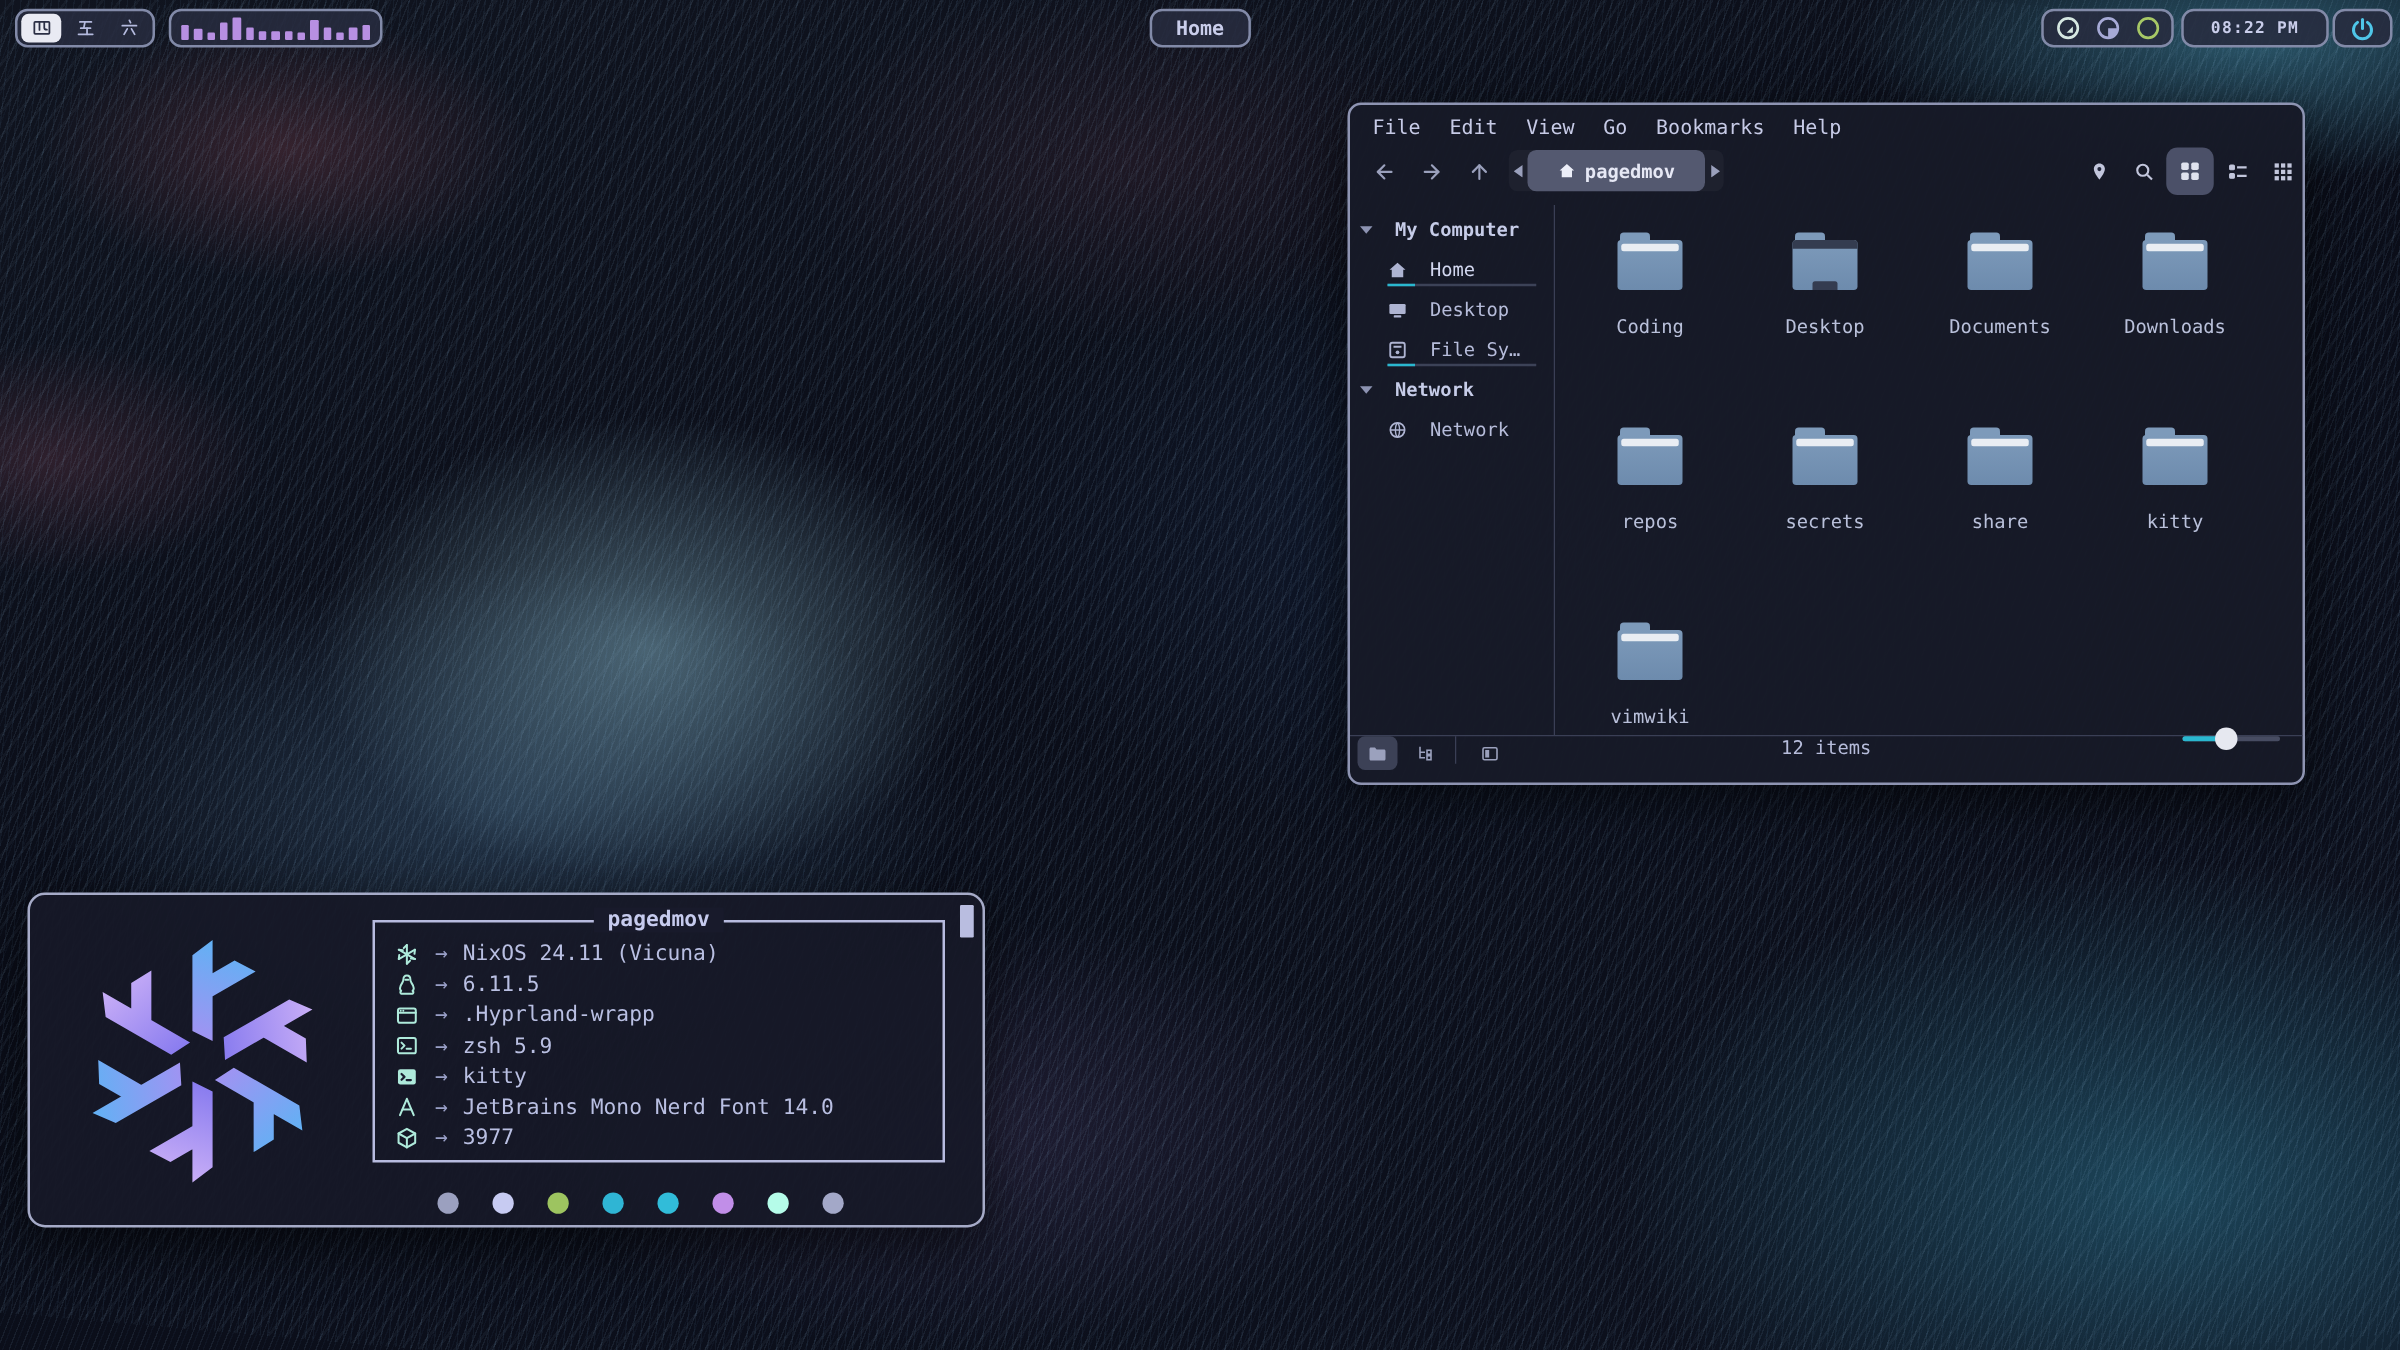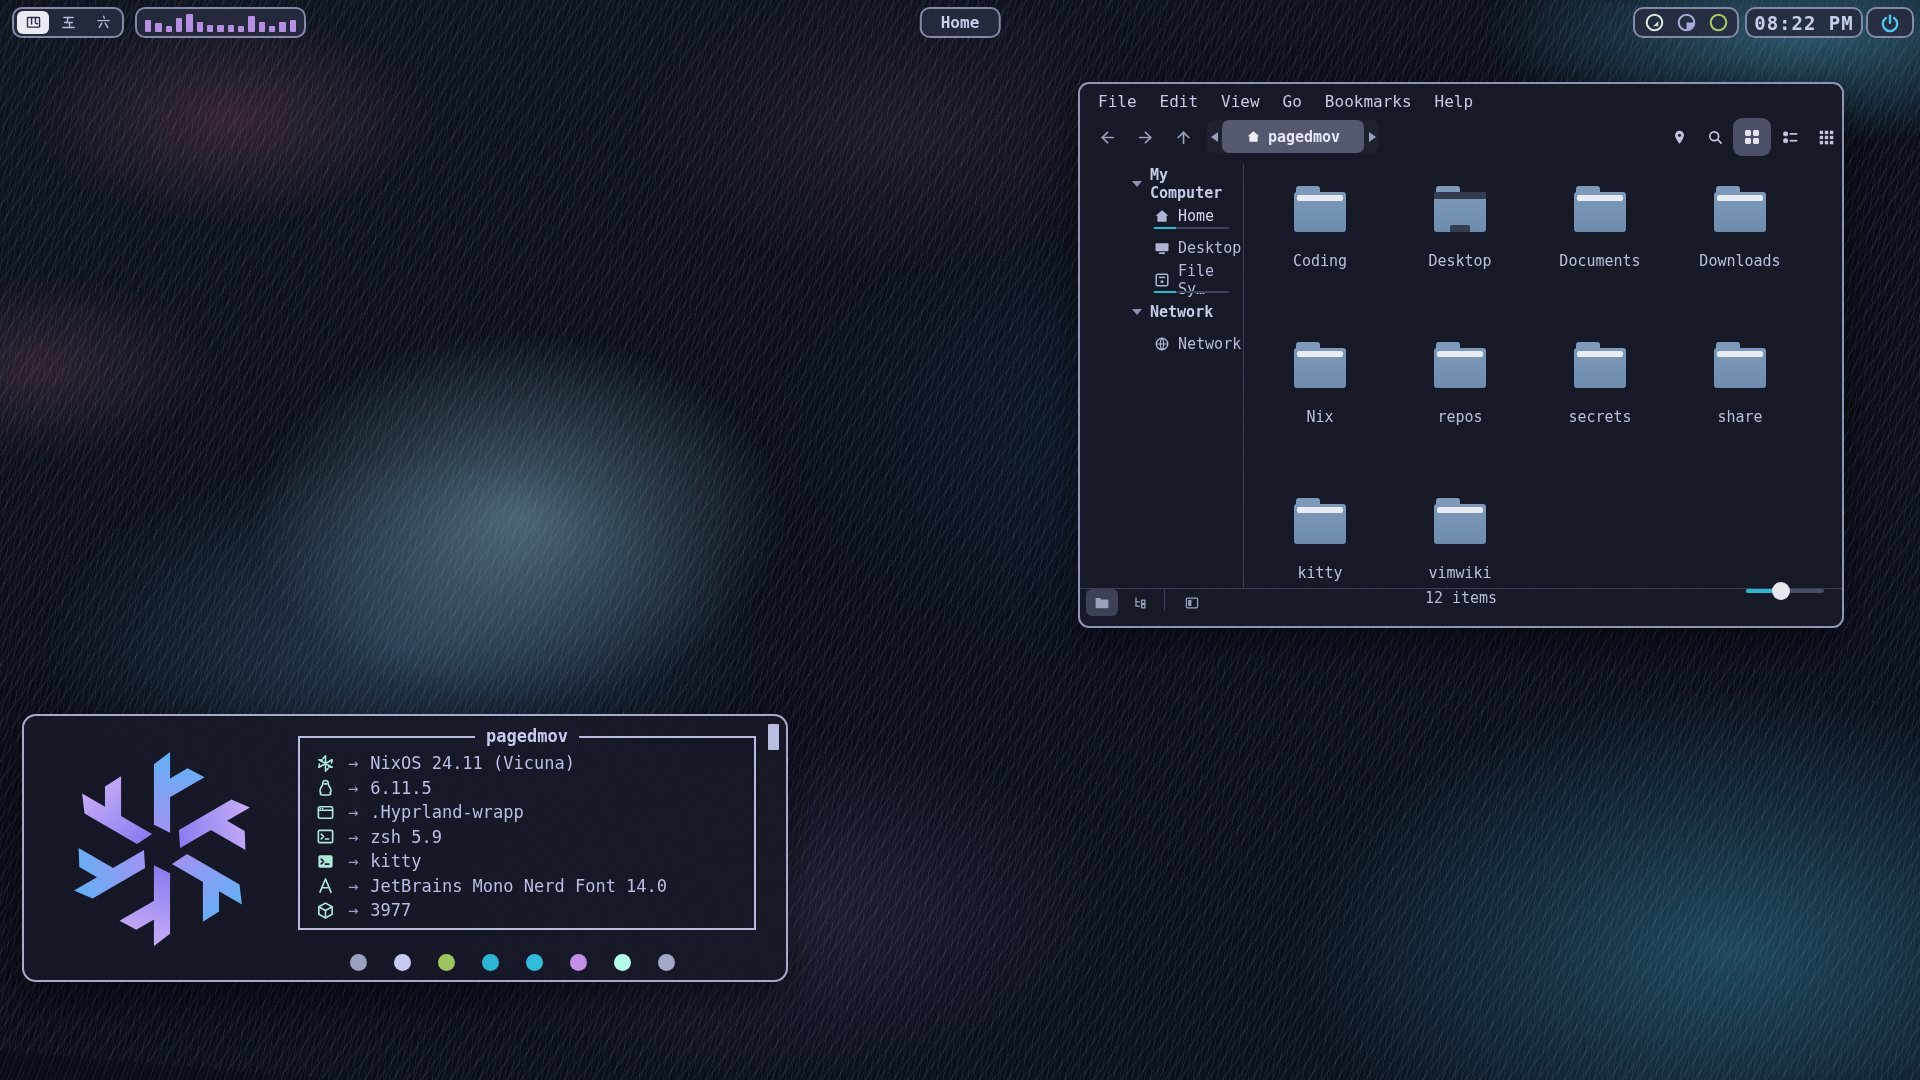--- a/index.html
+++ b/index.html
@@ -40,21 +40,21 @@
              justify-content:center; color:#b4bade; }
   .ws-cell.active { background:#e9eaf3; color:#2b2f45; }
   .ws-cell svg { width:17px; height:17px; stroke:currentColor; fill:none;
                  stroke-width:2; stroke-linecap:round; stroke-linejoin:round; }
   #viz-module { left:135px; width:171px; padding:0 8px; gap:4px; align-items:flex-end; }
   #viz-module .bar { width:7px; background:#b78fe2; border-radius:1px; margin-bottom:4px; }
   #title-module { left:50%; transform:translateX(-50%); padding:0 19px; font-weight:bold;
                   font-size:16px; color:#c9cdea; }
   #tray-module { left:1633px; width:106px; justify-content:center; gap:11px; }
   #tray-module svg { width:21px; height:21px; }
-  #clock-module { left:1745px; width:118px; justify-content:center; font-size:19px;
+  #clock-module { left:1745px; width:118px; justify-content:center; font-size:13px;
                   font-weight:bold; color:#c9cdea; letter-spacing:1px; }
   #power-module { left:1866px; width:48px; justify-content:center; }
   #power-module svg { width:20px; height:20px; stroke:#4fc6e8; }
 
   
   .win { position:absolute; border-radius:11px; box-shadow:0 14px 42px rgba(0,0,0,.55); }
 
   
   #fm { left:1078px; top:82px; width:766px; height:546px; background:rgba(23,26,39,.97);
         border:2px solid #8e94b2; color:#b9bfda; }
@@ -75,22 +75,22 @@
   #path-tab svg { width:15px; height:15px; fill:#eceef8; }
   .tool-ico { position:absolute; top:9px; width:26px; height:26px; display:flex;
               align-items:center; justify-content:center; color:#c2c6dc; }
   .tool-ico svg { width:17px; height:17px; }
   #btn-view-grid { top:3px; width:38px; height:38px; background:#4b5068; border-radius:9px; }
   #btn-view-grid svg { width:16px; height:16px; }
 
   #fm-body { position:absolute; top:80px; bottom:38px; left:0; right:0; display:flex; }
   #fm-sidebar { width:164px; border-right:1px solid #3a3f55; padding-top:4px;
                 font-size:15px; overflow:hidden; }
-  .side-row { height:32px; display:flex; align-items:center; gap:8px; padding-left:10px;
-              color:#b6bcda; position:relative;margin-left:44px; }
+  .side-row { height:32px; display:flex; align-items:center; gap:18px; padding-left:10px;
+              color:#b6bcda; position:relative; }
   .side-row.hdr { font-weight:bold; color:#c6cce8; padding-left:8px; }
   .side-row.item { padding-left:30px; }
   .expander { width:0; height:0; border-left:5px solid transparent;
               border-right:5px solid transparent; border-top:6px solid #8d93b2; }
   .side-ico { width:16px; height:16px; color:#aeb4d2; flex:0 0 16px; }
   .side-ico svg { width:16px; height:16px; }
   .side-row.selected { color:#d2d7ef; }
   .side-row.underlined::after { content:""; position:absolute; left:30px; right:14px;
               bottom:3px; height:2px; background:#3c4257; }
   .side-row.underlined::before { content:""; position:absolute; left:30px; width:22px;
@@ -390,28 +390,20 @@
             <div class="strip"></div>
           </div>
           <div class="flabel">Downloads</div>
         </div>
         <div class="fcell">
           <div class="ficon">
             <div class="tab"></div>
             <div class="fbody"></div>
             <div class="strip"></div>
           </div>
-          <div class="flabel">Nix</div>
-        </div>
-        <div class="fcell">
-          <div class="ficon">
-            <div class="tab"></div>
-            <div class="fbody"></div>
-            <div class="strip"></div>
-          </div>
           <div class="flabel">repos</div>
         </div>
         <div class="fcell">
           <div class="ficon">
             <div class="tab"></div>
             <div class="fbody"></div>
             <div class="strip"></div>
           </div>
           <div class="flabel">secrets</div>
         </div>

